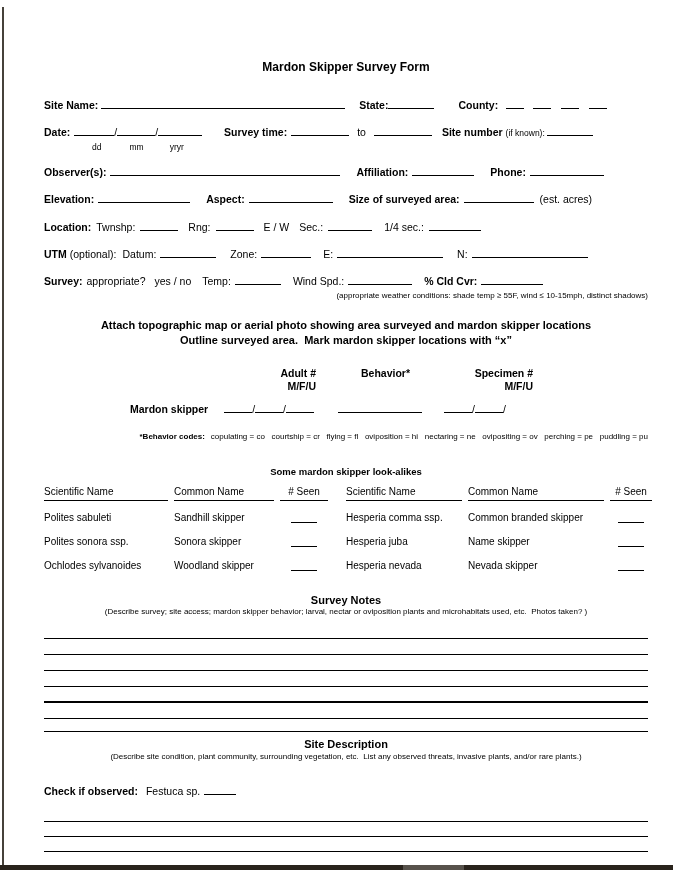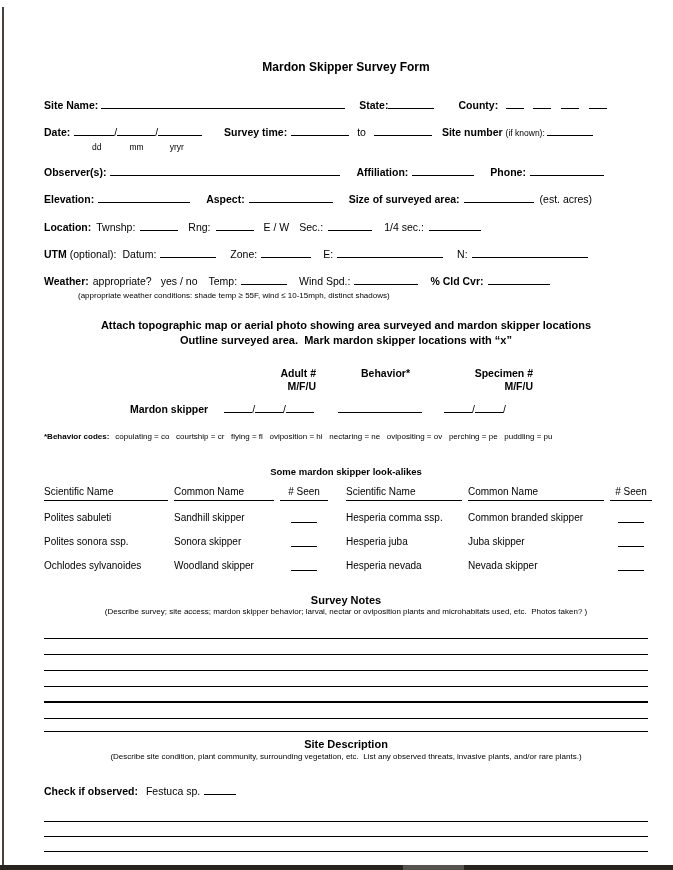--- a/index.html
+++ b/index.html
@@ -19,21 +19,21 @@
     background:#29231c;
   }
   .scroll-thumb {
     position:absolute; left:403px; top:0; width:61px; height:100%;
     background:#57524b;
   }
   .content { position:relative; padding:60px 25px 0 44px; width:673px; }
   .title { text-align:center; font-weight:bold; font-size:12px; }
   .row { display:flex; align-items:baseline; white-space:nowrap; font-size:10.5px; line-height:13px; }
   .b { font-weight:bold; }
-  .sm { font-size:8px; }
+  .sm { font-size:8px;justify-content:flex-end; }
   .sm9 { font-size:8.5px; }
   .pre { white-space:pre; }
   .blank { display:inline-block; border-bottom:1px solid #000; height:11px; flex:0 0 auto; }
   .center { text-align:center; }
   .count-head { display:flex; font-size:10.5px; font-weight:bold; line-height:13px; }
   .count-col { text-align:right; }
   .la-row { display:flex; font-size:10px; line-height:12px; }
   .la-cell { display:inline-block; flex:0 0 auto; }
   .hcell { border-bottom:1px solid #000; padding-bottom:2px; }
   .wline { border-bottom:1px solid #000; height:16px; }
@@ -122,21 +122,21 @@
       <span class="blank" style="width:56px;margin-left:4px"></span>
       <span style="margin-left:14px">Zone:</span>
       <span class="blank" style="width:50px;margin-left:4px"></span>
       <span style="margin-left:12px">E:</span>
       <span class="blank" style="width:106px;margin-left:4px"></span>
       <span style="margin-left:14px">N:</span>
       <span class="blank" style="width:116px;margin-left:4px"></span>
     </div>
 
     <div class="row" style="margin-top:13px">
-      <span class="b">Weather:</span>
+      <span class="b">Survey:</span>
       <span style="margin-left:4px">appropriate?</span>
       <span style="margin-left:9px">yes / no</span>
       <span style="margin-left:11px">Temp:</span>
       <span class="blank" style="width:46px;margin-left:4px"></span>
       <span style="margin-left:12px">Wind Spd.:</span>
       <span class="blank" style="width:64px;margin-left:4px"></span>
       <span class="b" style="margin-left:12px">% Cld Cvr:</span>
       <span class="blank" style="width:62px;margin-left:4px"></span>
     </div>
     <div class="row sm" style="margin-top:1px">
@@ -197,21 +197,21 @@
       <span class="la-cell" style="width:122px;margin-left:18px">Hesperia comma ssp.</span>
       <span class="la-cell" style="width:142px">Common branded skipper</span>
       <span class="la-cell center" style="width:42px"><span class="blank" style="width:26px"></span></span>
     </div>
 
     <div class="la-row" style="margin-top:10px">
       <span class="la-cell" style="width:130px">Polites sonora ssp.</span>
       <span class="la-cell" style="width:106px">Sonora skipper</span>
       <span class="la-cell center" style="width:48px"><span class="blank" style="width:26px"></span></span>
       <span class="la-cell" style="width:122px;margin-left:18px">Hesperia juba</span>
-      <span class="la-cell" style="width:142px">Juba skipper</span>
+      <span class="la-cell" style="width:142px">Name skipper</span>
       <span class="la-cell center" style="width:42px"><span class="blank" style="width:26px"></span></span>
     </div>
 
     <div class="la-row" style="margin-top:10px">
       <span class="la-cell" style="width:130px">Ochlodes sylvanoides</span>
       <span class="la-cell" style="width:106px">Woodland skipper</span>
       <span class="la-cell center" style="width:48px"><span class="blank" style="width:26px"></span></span>
       <span class="la-cell" style="width:122px;margin-left:18px">Hesperia nevada</span>
       <span class="la-cell" style="width:142px">Nevada skipper</span>
       <span class="la-cell center" style="width:42px"><span class="blank" style="width:26px"></span></span>

